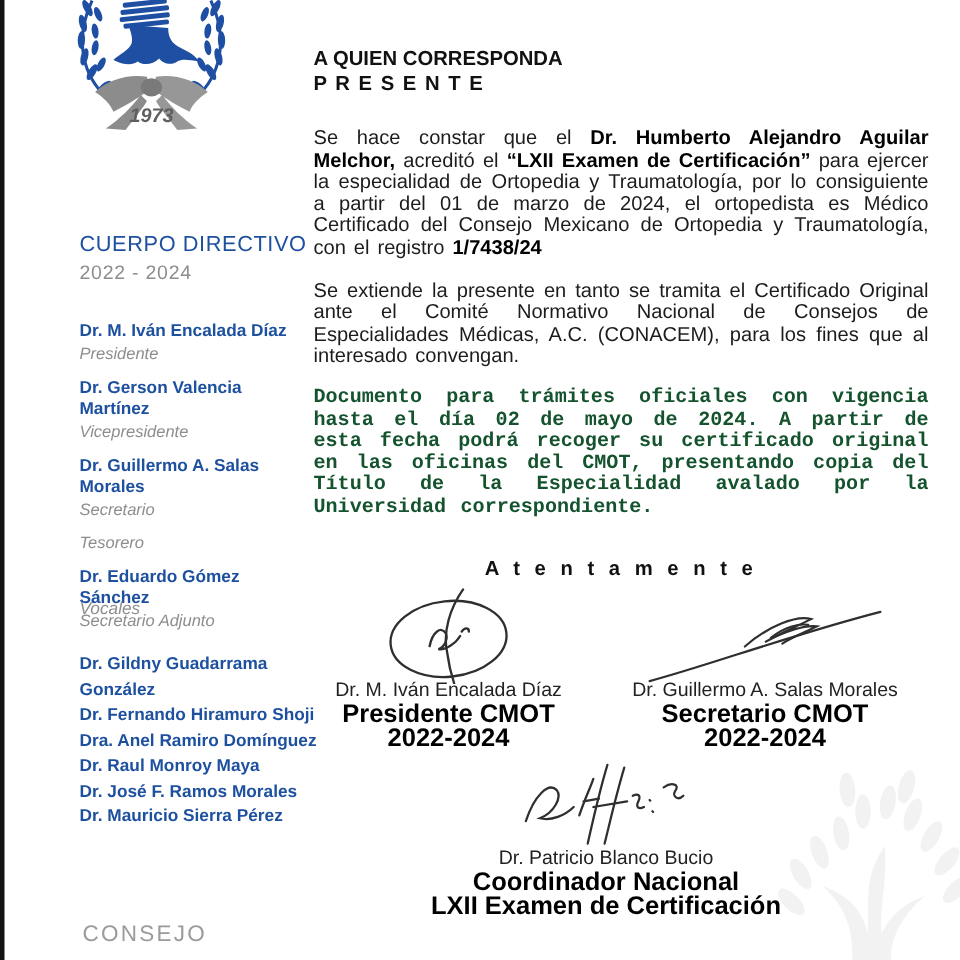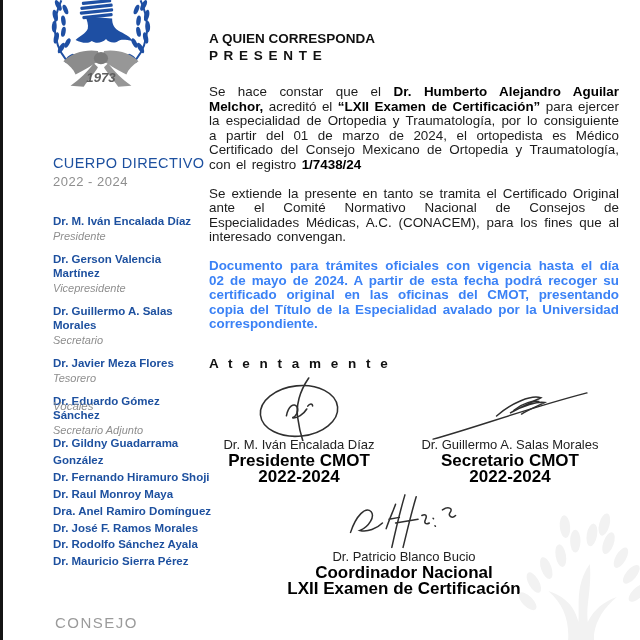--- a/index.html
+++ b/index.html
@@ -23,22 +23,22 @@
   .consejo{position:absolute;left:52px;top:614px;font-size:15px;color:#9b9b9b;
     letter-spacing:1.5px;font-weight:normal;}
   
   .main{position:absolute;left:206px;top:30px;width:410px;color:#1c1c1c;}
   .salutation{font-size:13.5px;font-weight:bold;color:#111;line-height:17px;}
   .salutation .l2{letter-spacing:1px;}
   .body-p{font-size:13.4px;line-height:14.6px;text-align:justify;word-spacing:1.6px;
     margin:0 0 14px 0;}
   .p1{margin-top:21px;}
   .bold{font-weight:bold;color:#000;}
-  .p3{font-weight:bold;color:#3b82f6;}
-  .closing{text-align:left;font-weight:bold;font-size:13.5px;color:#111;
+  .p3{font-weight:bold;color:#14532d;font-family:Liberation Mono, monospace;}
+  .closing{text-align:center;font-weight:bold;font-size:13.5px;color:#111;
     letter-spacing:3px;margin-top:24px;}
   .sig-row{position:relative;height:112px;margin-top:6px;}
   .sig-col{position:absolute;top:0;text-align:center;}
   .sig-col.left{left:0;width:180px;}
   .sig-col.right{left:192px;width:218px;}
   .scribble{display:block;margin:0 auto -4px auto;}
   .scribble.right-s{margin-top:14px;}
   .sig-name{font-size:13px;color:#222;line-height:16px;}
   .sig-title,.sig-period{font-size:17px;font-weight:bold;color:#000;line-height:16px;}
   .sig-bottom{position:relative;width:390px;margin-top:4px;text-align:center;}
@@ -110,37 +110,35 @@
     </div>
     <div class="officer">
       <div class="o-name">Dr. Gerson Valencia Martínez</div>
       <div class="o-role">Vicepresidente</div>
     </div>
     <div class="officer">
       <div class="o-name">Dr. Guillermo A. Salas Morales</div>
       <div class="o-role">Secretario</div>
     </div>
     <div class="officer">
-      <div class="o-name">Dr. Javier Meza Flores</div>
       <div class="o-role">Tesorero</div>
     </div>
     <div class="officer">
       <div class="o-name">Dr. Eduardo Gómez Sánchez</div>
       <div class="o-role">Secretario Adjunto</div>
     </div>
   </div>
 
   <div class="vocales">
     <div class="vocales-label">Vocales</div>
     <div class="vocal">Dr. Gildny Guadarrama González</div>
     <div class="vocal">Dr. Fernando Hiramuro Shoji</div>
+    <div class="vocal">Dra. Anel Ramiro Domínguez</div>
     <div class="vocal">Dr. Raul Monroy Maya</div>
-    <div class="vocal">Dra. Anel Ramiro Domínguez</div>
     <div class="vocal">Dr. José F. Ramos Morales</div>
-    <div class="vocal">Dr. Rodolfo Sánchez Ayala</div>
     <div class="vocal">Dr. Mauricio Sierra Pérez</div>
   </div>
 
   <div class="consejo">CONSEJO</div>
 
   <div class="main">
     <div class="salutation">
       <div>A QUIEN CORRESPONDA</div>
       <div class="l2">P R E S E N T E</div>
     </div>

